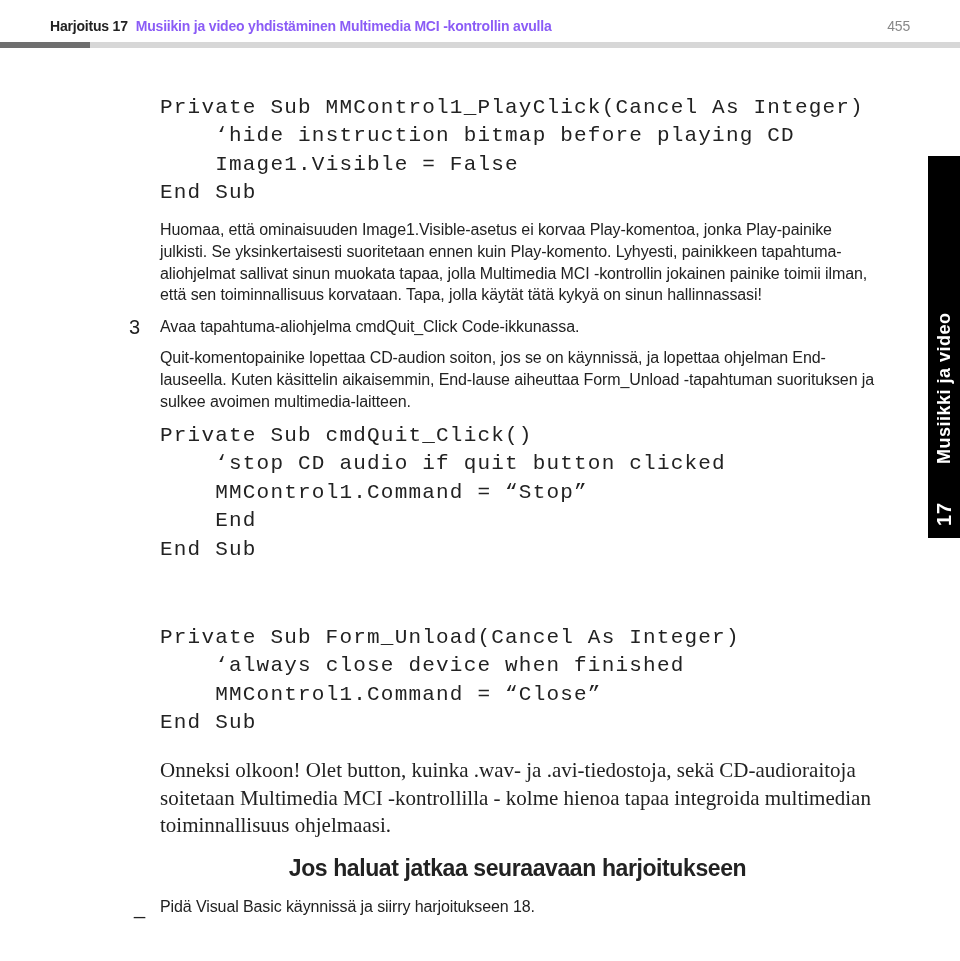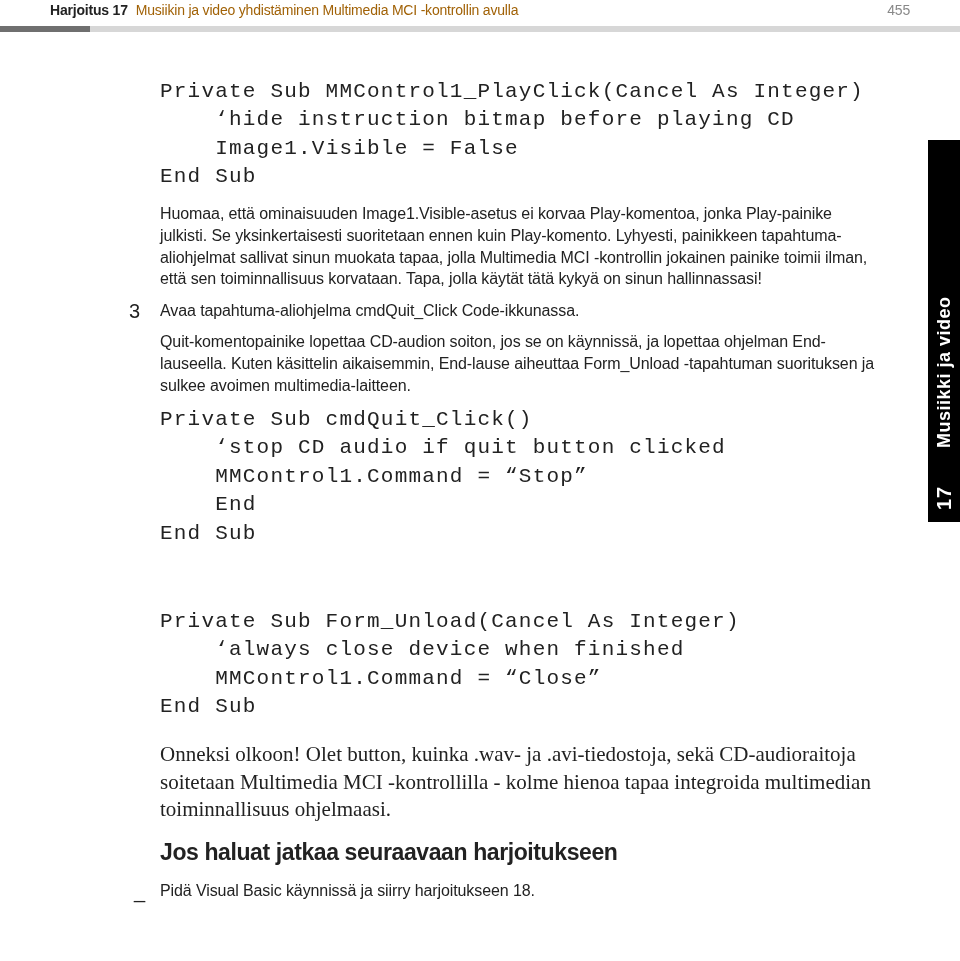--- a/index.html
+++ b/index.html
@@ -24,28 +24,29 @@
     font-weight: 400;
     letter-spacing: -0.2px;
     padding-top: 2px;
     padding-bottom: 8px;
   }
   .header-line .prefix {
     font-weight: 700;
     margin-right: 8px;
   }
   .header-line .title {
-    font-weight: 400;
-    color: #a16207;
+    font-weight: 700;
+    color: #8b5cf6;
     flex: 1;
   }
   .header-line .pagenum {
     font-weight: 400;
     color: #888;
     margin-left: 12px;
+    margin-top: 16px;
   }
   .header-rule {
     margin: 0 -50px;
     border-top: 6px solid #d7d7d7;
   }
   .header-rule-handle {
     width: 90px;
     height: 6px;
     background: #6f6f6f;
     margin-top: -6px;
@@ -119,20 +120,21 @@
     font-family: "Helvetica Neue", Arial, sans-serif;
     font-size: 20px;
   }
   .subhead {
     font-family: "Helvetica Neue", Arial, sans-serif;
     font-weight: 700;
     font-size: 23px;
     letter-spacing: -0.4px;
     margin-top: 12px;
     margin-bottom: 14px;
+    text-align: center;
   }
   .bullet-row {
     position: relative;
   }
   .bullet-dash {
     position: absolute;
     left: -95px;
     width: 80px;
     text-align: right;
     font-family: "Helvetica Neue", Arial, sans-serif;

